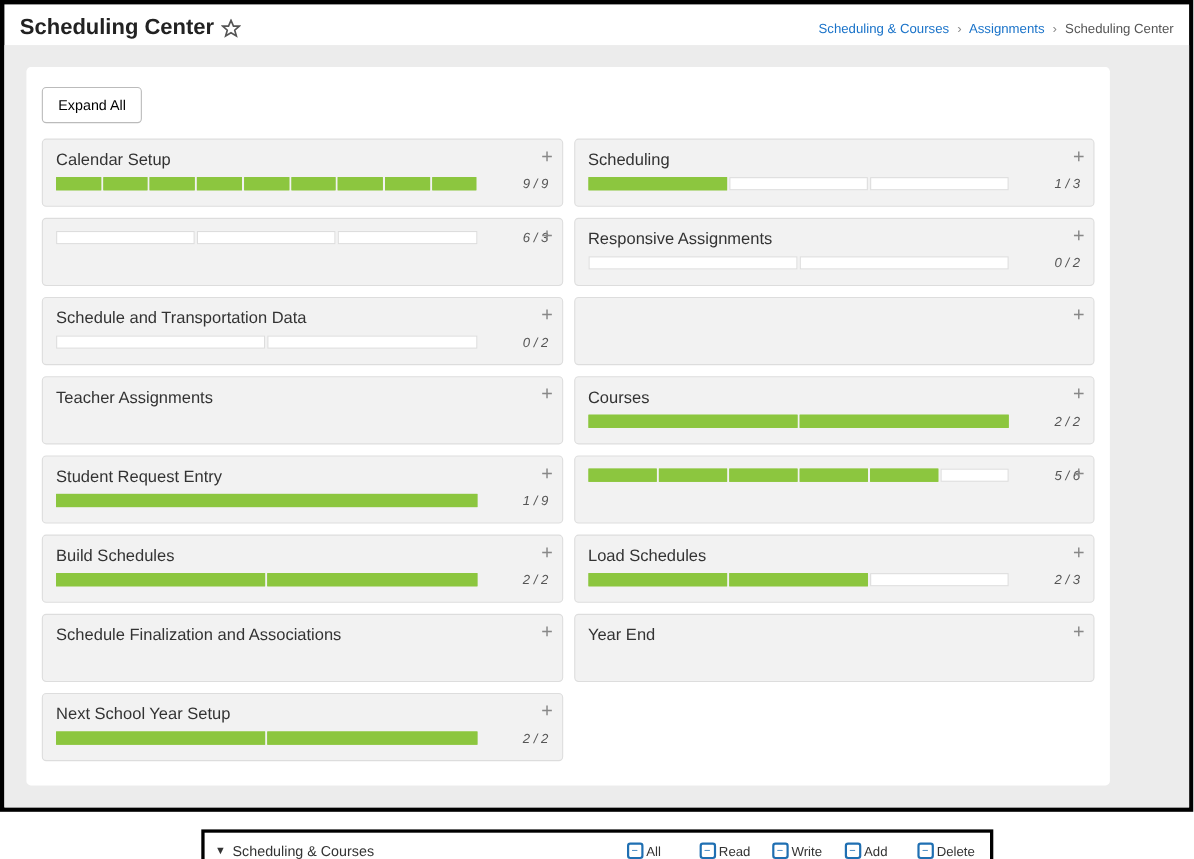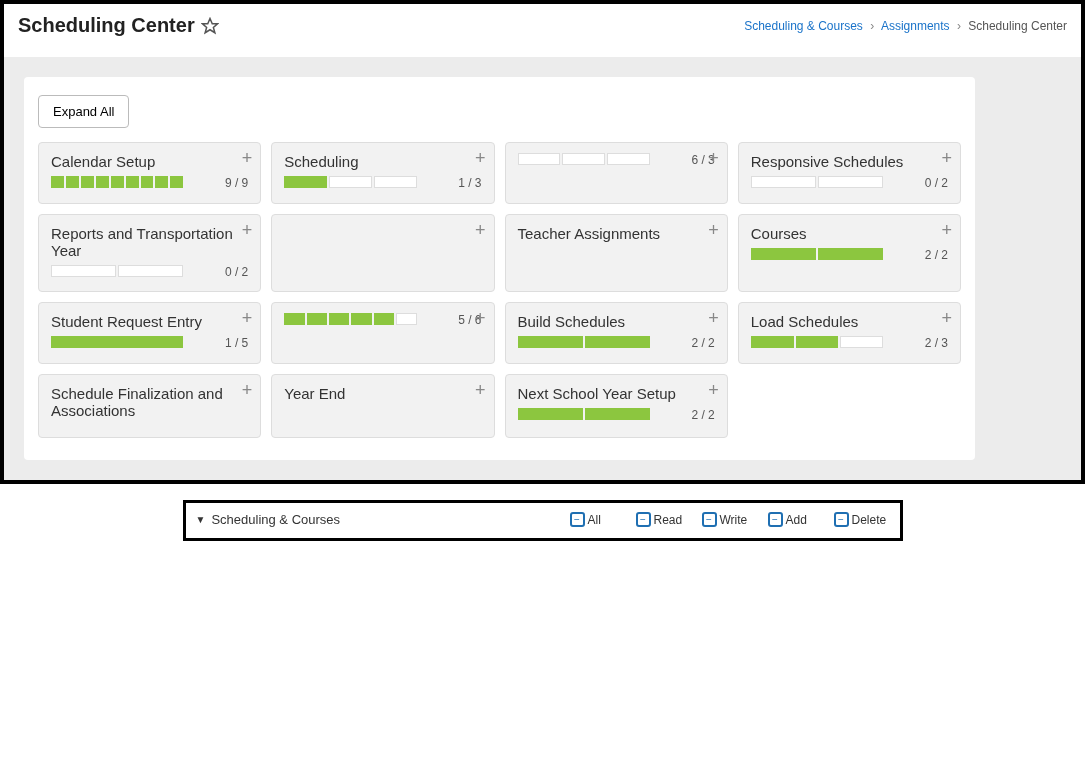--- a/index.html
+++ b/index.html
@@ -14,71 +14,71 @@
     width: 1085px;
     margin: 0 auto;
   }
   .panel-top {
     border: 4px solid #000;
     position: relative;
   }
   .header {
     display: flex;
     align-items: center;
-    padding: 10px 14px 20px;
+    padding: 10px 14px 4px;
   }
   .title-wrap { display: flex; align-items: center; gap: 6px; flex: 1; }
   .page-title { font-size: 20px; font-weight: 600; color: #222; }
   .star-icon { width: 18px; height: 18px; display:inline-block; }
   .crumbs { font-size: 12px; color: #666; }
   .crumbs a { color: #1a73c9; text-decoration: none; }
   .crumbs .sep { color: #888; margin: 0 4px; }
   .crumbs .current { color: #555; }
   .body-area {
     background: #ececec;
-    padding: 20px 106px 20px 20px;
+    padding: 20px 72px 20px 20px;
   }
   .card {
     background: #fff;
     border-radius: 4px;
     padding: 18px 14px 22px;
   }
   .expand-btn {
     border: 1px solid #bbb;
     background: #fff;
     border-radius: 4px;
     padding: 8px 14px;
     font-size: 13px;
     cursor: pointer;
     margin-bottom: 14px;
   }
   .grid {
     display: grid;
-    grid-template-columns: 1fr 1fr 1fr 1fr;
+    grid-template-columns: 1fr 1fr;
     gap: 10px;
   }
   .tile {
     background: #f2f2f2;
     border: 1px solid #ddd;
     border-radius: 4px;
     padding: 10px 12px 12px;
     position: relative;
     min-height: 62px;
   }
   .tile-title { font-size: 15px; font-weight: 500; color: #333; margin-bottom: 6px;}
   .plus {
     position: absolute;
     top: 6px; right: 8px;
     color: #888;
     font-size: 18px;
     line-height: 1;
     cursor: pointer;
     user-select: none;
   }
-  .progress-row { display: flex; align-items: flex-start; gap: 25px;}
+  .progress-row { display: flex; align-items: center; gap: 25px; font-style: italic;}
   .segments { display: flex; gap: 2px; flex: 1;}
   .seg {
     height: 12px;
     flex: 1;
     background: #fff;
     border: 1px solid #ddd;
   }
   .seg.full {
     background: #8cc63f;
     border-color: #8cc63f;
@@ -184,32 +184,32 @@
               <div class="progress-row">
                 <div class="segments">
                   <div class="seg"></div>
                   <div class="seg"></div>
                   <div class="seg"></div>
                 </div>
                 <div class="count">6 / 3</div>
               </div>
             </div>
             <div class="tile">
-              <div class="tile-title">Responsive Schedules</div>
+              <div class="tile-title">Responsive Assignments</div>
               <div class="plus">+</div>
               <div class="progress-row">
                 <div class="segments">
                   <div class="seg"></div>
                   <div class="seg"></div>
                 </div>
                 <div class="count">0 / 2</div>
               </div>
             </div>
             <div class="tile">
-              <div class="tile-title">Reports and Transportation Year</div>
+              <div class="tile-title">Schedule and Transportation Data</div>
               <div class="plus">+</div>
               <div class="progress-row">
                 <div class="segments">
                   <div class="seg"></div>
                   <div class="seg"></div>
                 </div>
                 <div class="count">0 / 2</div>
               </div>
             </div>
             <div class="tile">
@@ -230,21 +230,21 @@
                 <div class="count">2 / 2</div>
               </div>
             </div>
             <div class="tile">
               <div class="tile-title">Student Request Entry</div>
               <div class="plus">+</div>
               <div class="progress-row">
                 <div class="segments">
                   <div class="seg full"></div>
                 </div>
-                <div class="count">1 / 5</div>
+                <div class="count">1 / 9</div>
               </div>
             </div>
             <div class="tile">
               <div class="plus">+</div>
               <div class="progress-row">
                 <div class="segments">
                   <div class="seg full"></div>
                   <div class="seg full"></div>
                   <div class="seg full"></div>
                   <div class="seg full"></div>

